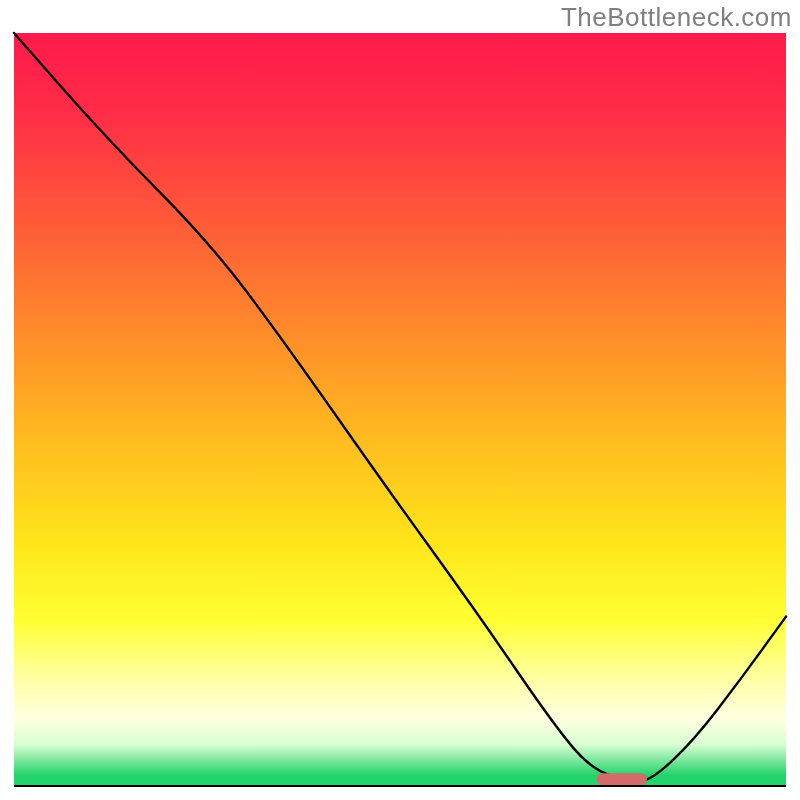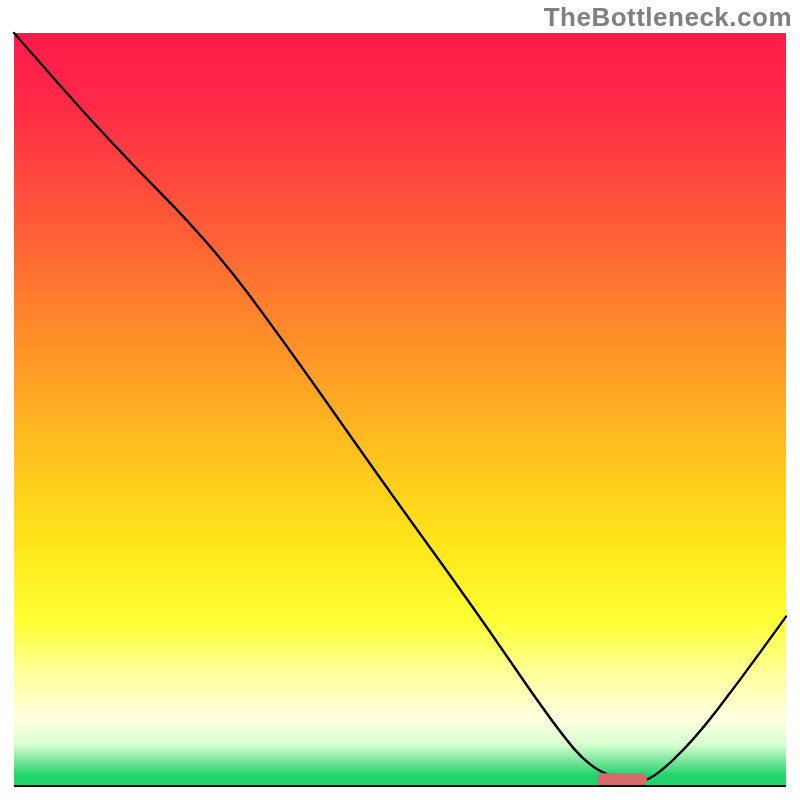--- a/index.html
+++ b/index.html
@@ -14,21 +14,21 @@
   .canvas {
     position: relative;
     width: 800px;
     height: 800px;
   }
   .watermark {
     position: absolute;
     top: 2px;
     right: 8px;
     font-size: 26px;
-    font-weight: 700;
+    font-weight: 400;
     color: #808080;
     letter-spacing: 0.5px;
     user-select: none;
   }
   svg.plot {
     position: absolute;
     top: 0;
     left: 0;
     width: 800px;
     height: 800px;

